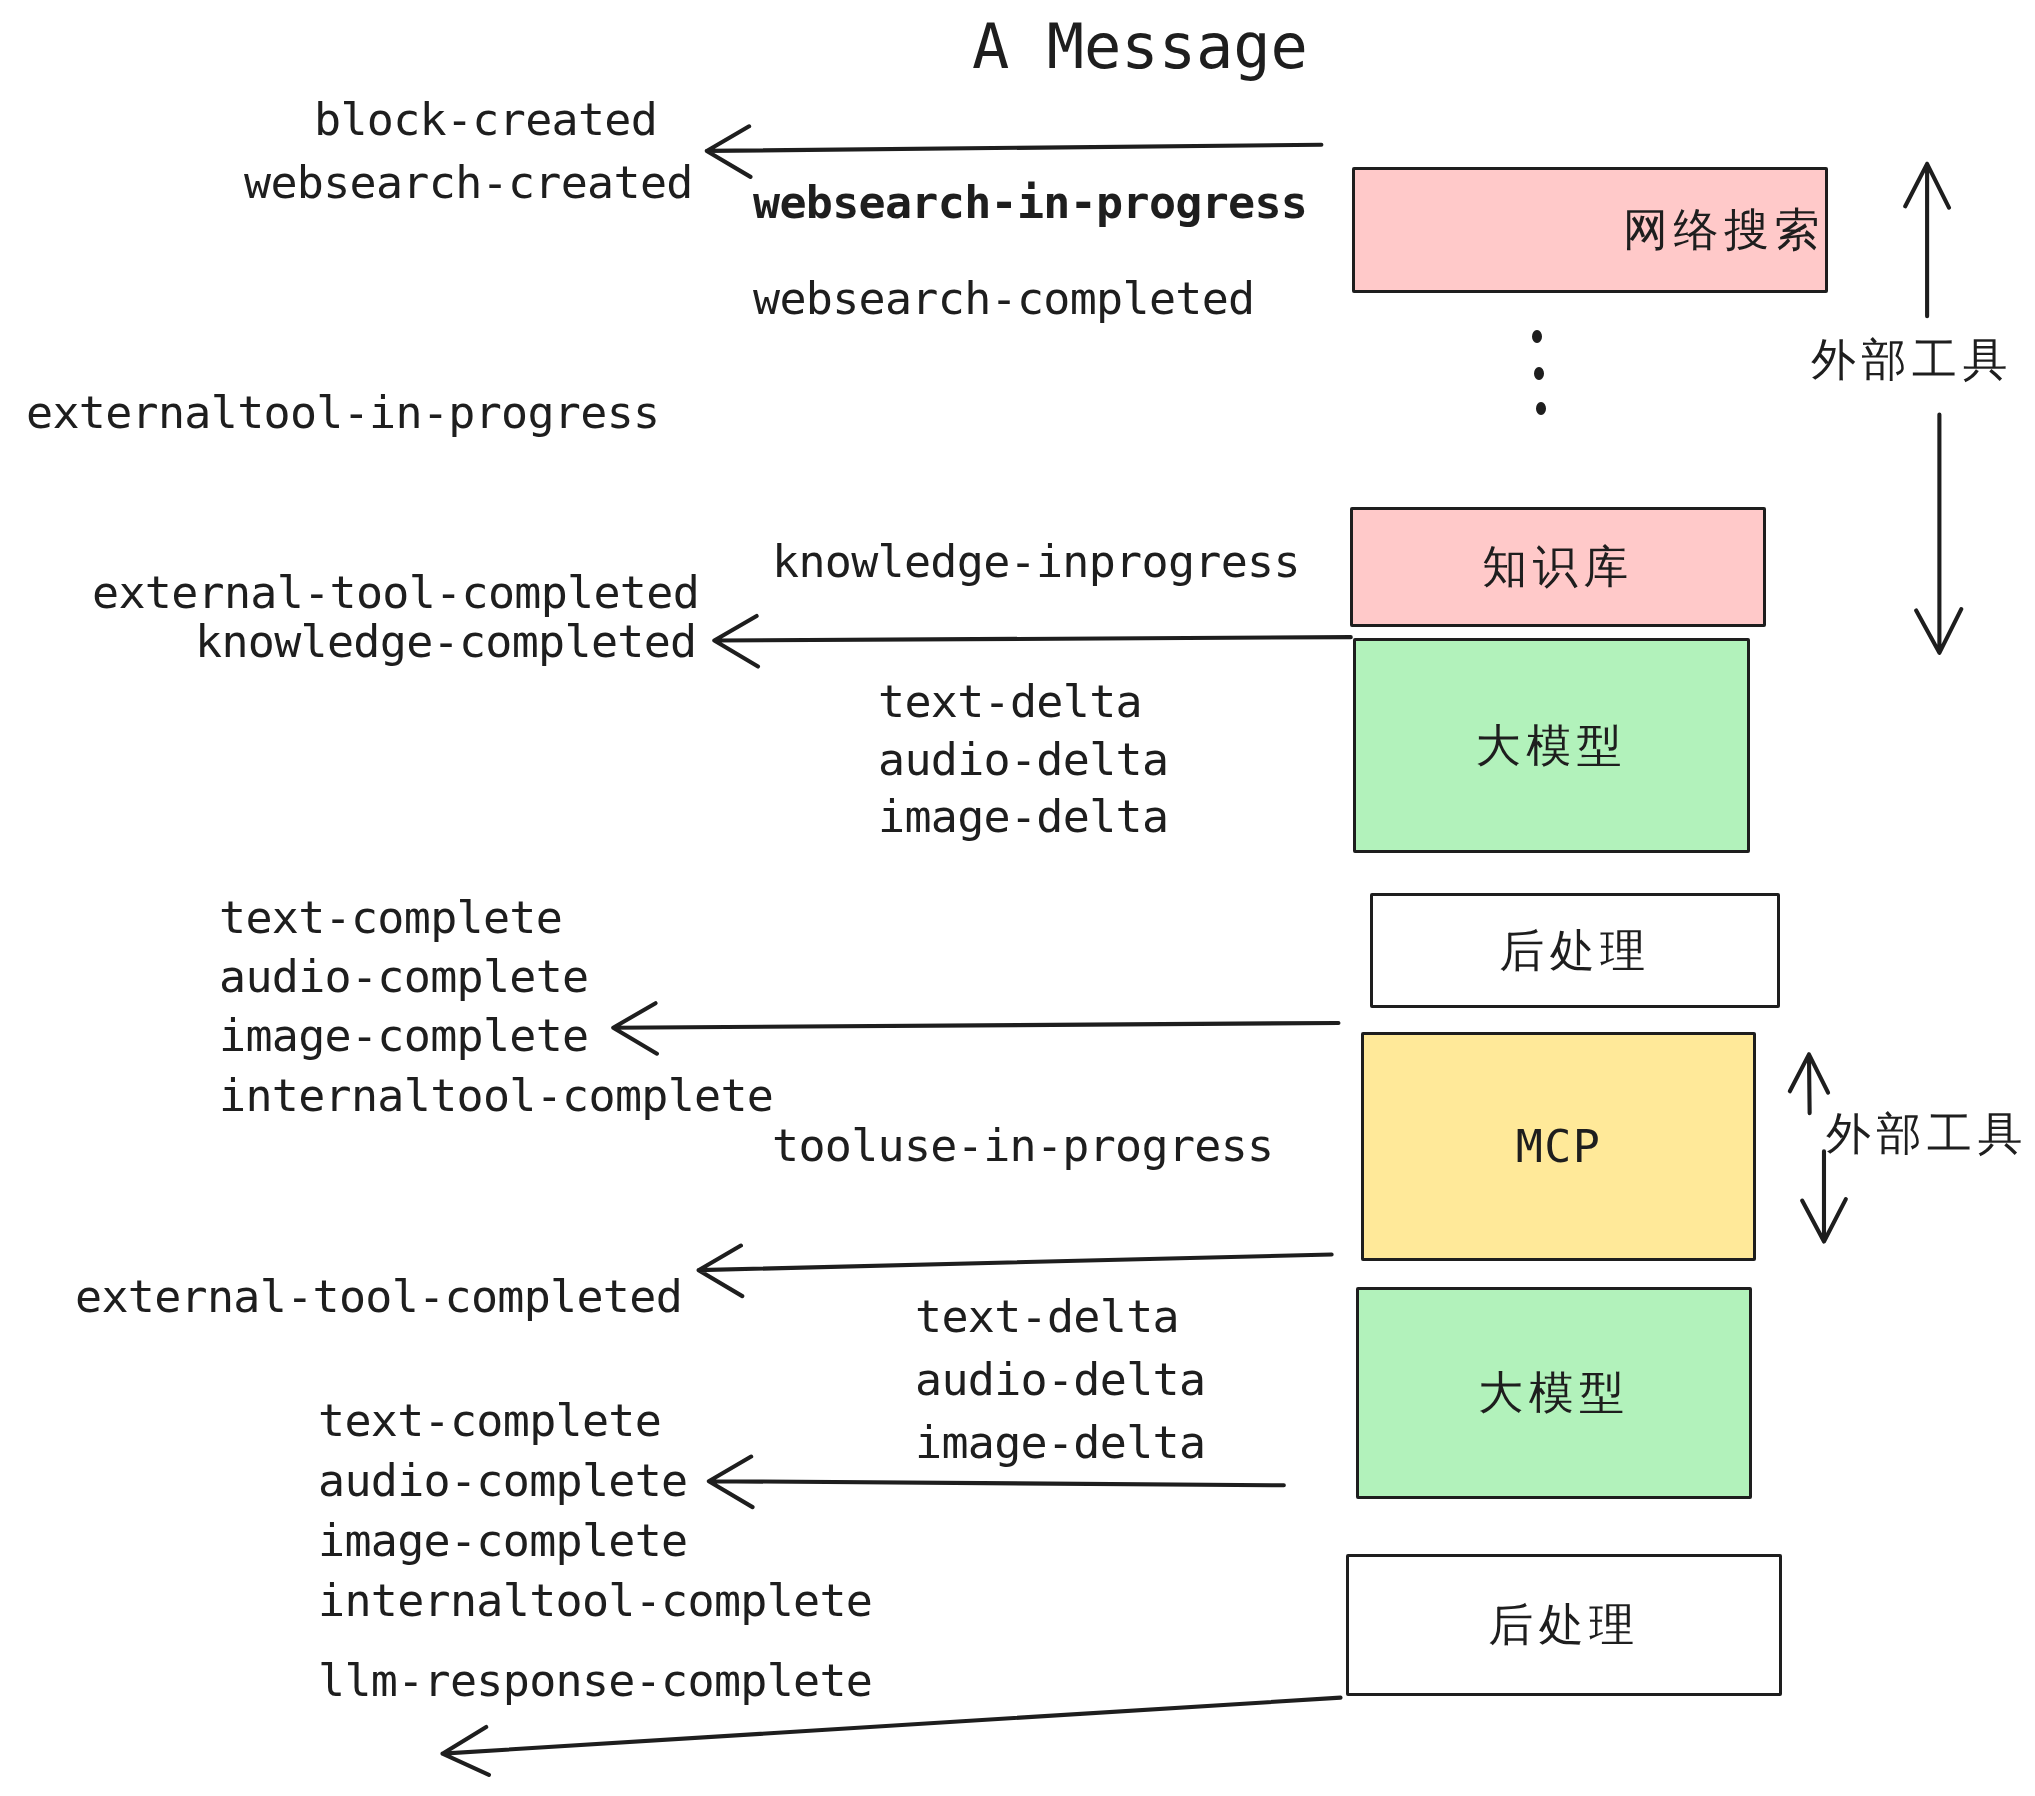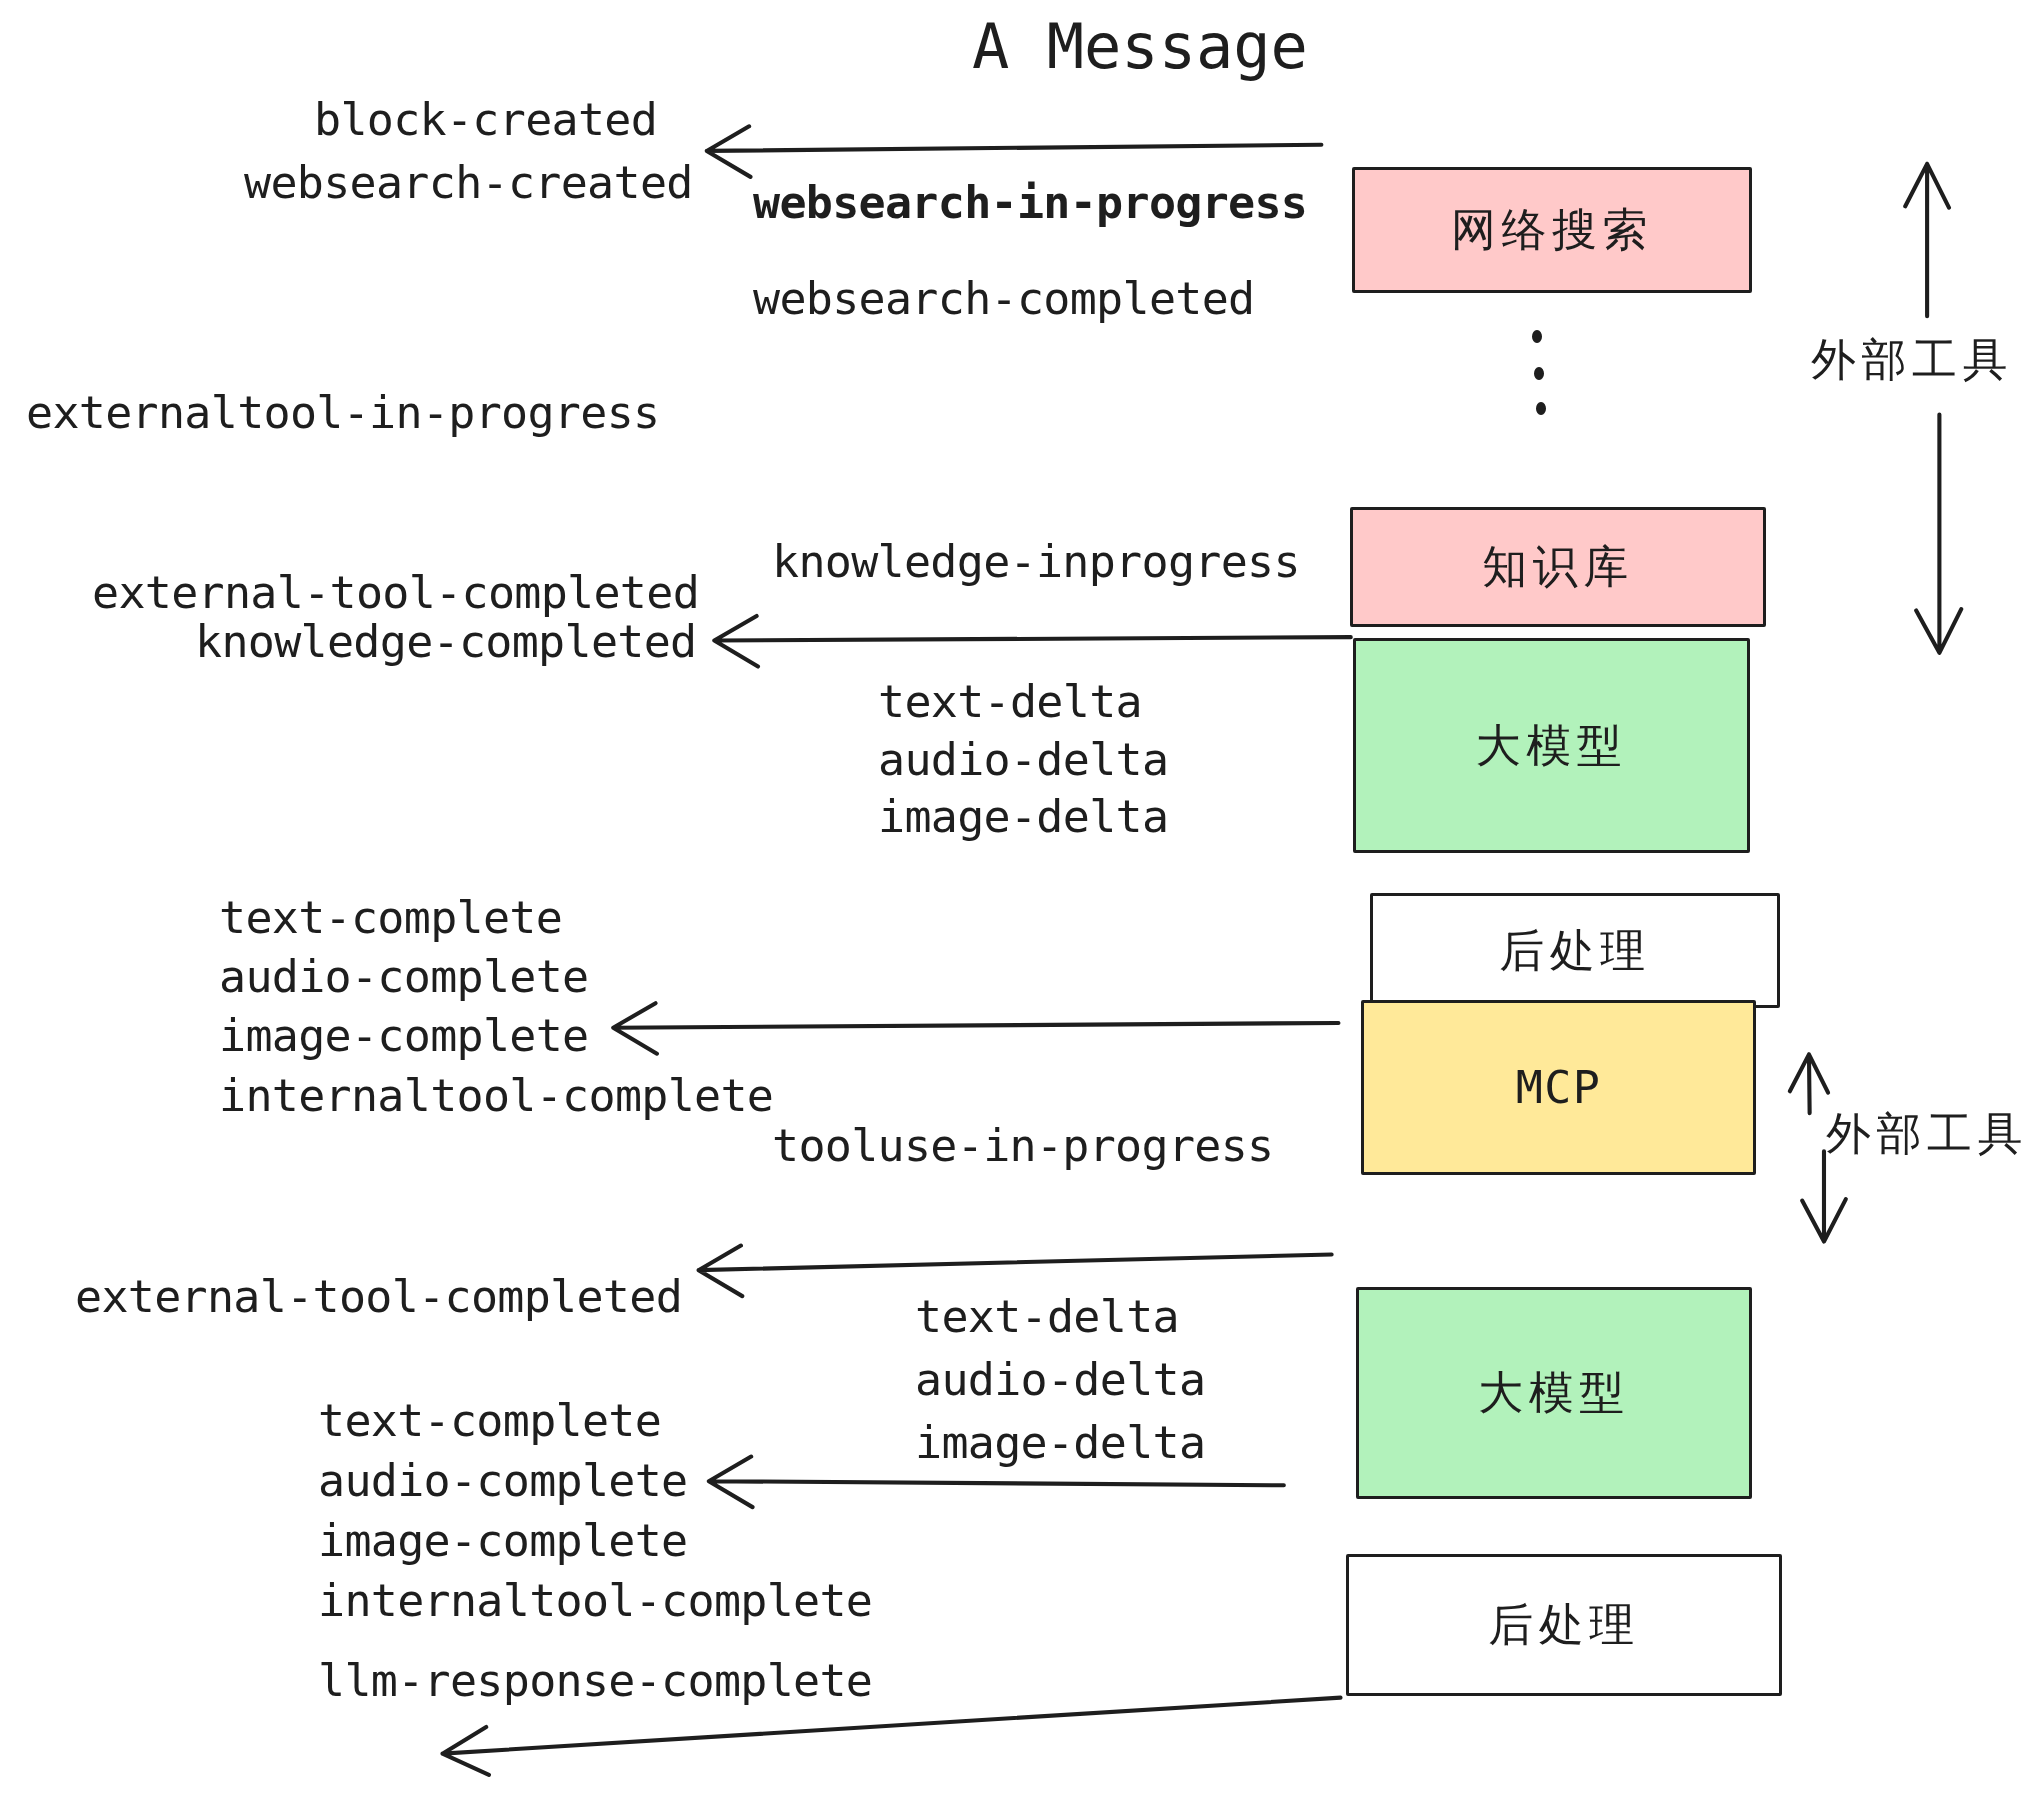--- a/index.html
+++ b/index.html
@@ -103,33 +103,33 @@
   <div class="evt" style="left:75px;  top:1266px;">external-tool-completed</div>
   <div class="evt" style="left:915px; top:1286px;">text-delta</div>
   <div class="evt" style="left:915px; top:1349px;">audio-delta</div>
   <div class="evt" style="left:915px; top:1412px;">image-delta</div>
   <div class="evt" style="left:318px;  top:1390px;">text-complete</div>
   <div class="evt" style="left:318px;  top:1450px;">audio-complete</div>
   <div class="evt" style="left:318px;  top:1510px;">image-complete</div>
   <div class="evt" style="left:318px;  top:1570px;">internaltool-complete</div>
   <div class="evt" style="left:318px;  top:1630px;margin-top:20px;">llm-response-complete</div>
 
-  <div class="flow-box" style="left: 1352px; top: 167px; width: 400px; height: 126px; background-color: rgb(255, 201, 201);">
+  <div class="flow-box" style="left: 1352px; top: 167px; width: 476px; height: 126px; background-color: rgb(255, 201, 201); justify-content: flex-end;">
     <span class="box-label">网络搜索</span>
   </div>
   <div class="flow-box" style="left: 1350px; top: 507px; width: 416px; height: 120px; background-color: rgb(255, 201, 201);">
     <span class="box-label">知识库</span>
   </div>
   <div class="flow-box" style="left: 1353px; top: 638px; width: 397px; height: 215px; background-color: rgb(178, 242, 187);">
     <span class="box-label">大模型</span>
   </div>
   <div class="flow-box" style="left: 1370px; top: 893px; width: 410px; height: 115px; background-color: rgb(255, 255, 255);">
     <span class="box-label">后处理</span>
   </div>
-  <div class="flow-box" style="left: 1361px; top: 1000px; width: 395px; height: 175px; background-color: rgb(255, 233, 153);">
+  <div class="flow-box" style="left: 1361px; top: 1032px; width: 395px; height: 229px; background-color: rgb(255, 233, 153);">
     <span class="box-label mono">MCP</span>
   </div>
   <div class="flow-box" style="left: 1356px; top: 1287px; width: 396px; height: 212px; background-color: rgb(178, 242, 187);">
     <span class="box-label">大模型</span>
   </div>
   <div class="flow-box" style="left: 1346px; top: 1554px; width: 436px; height: 142px; background-color: rgb(255, 255, 255);">
     <span class="box-label">后处理</span>
   </div>
 
   <div class="dot" style="left:1532px; top:330px;"></div>

